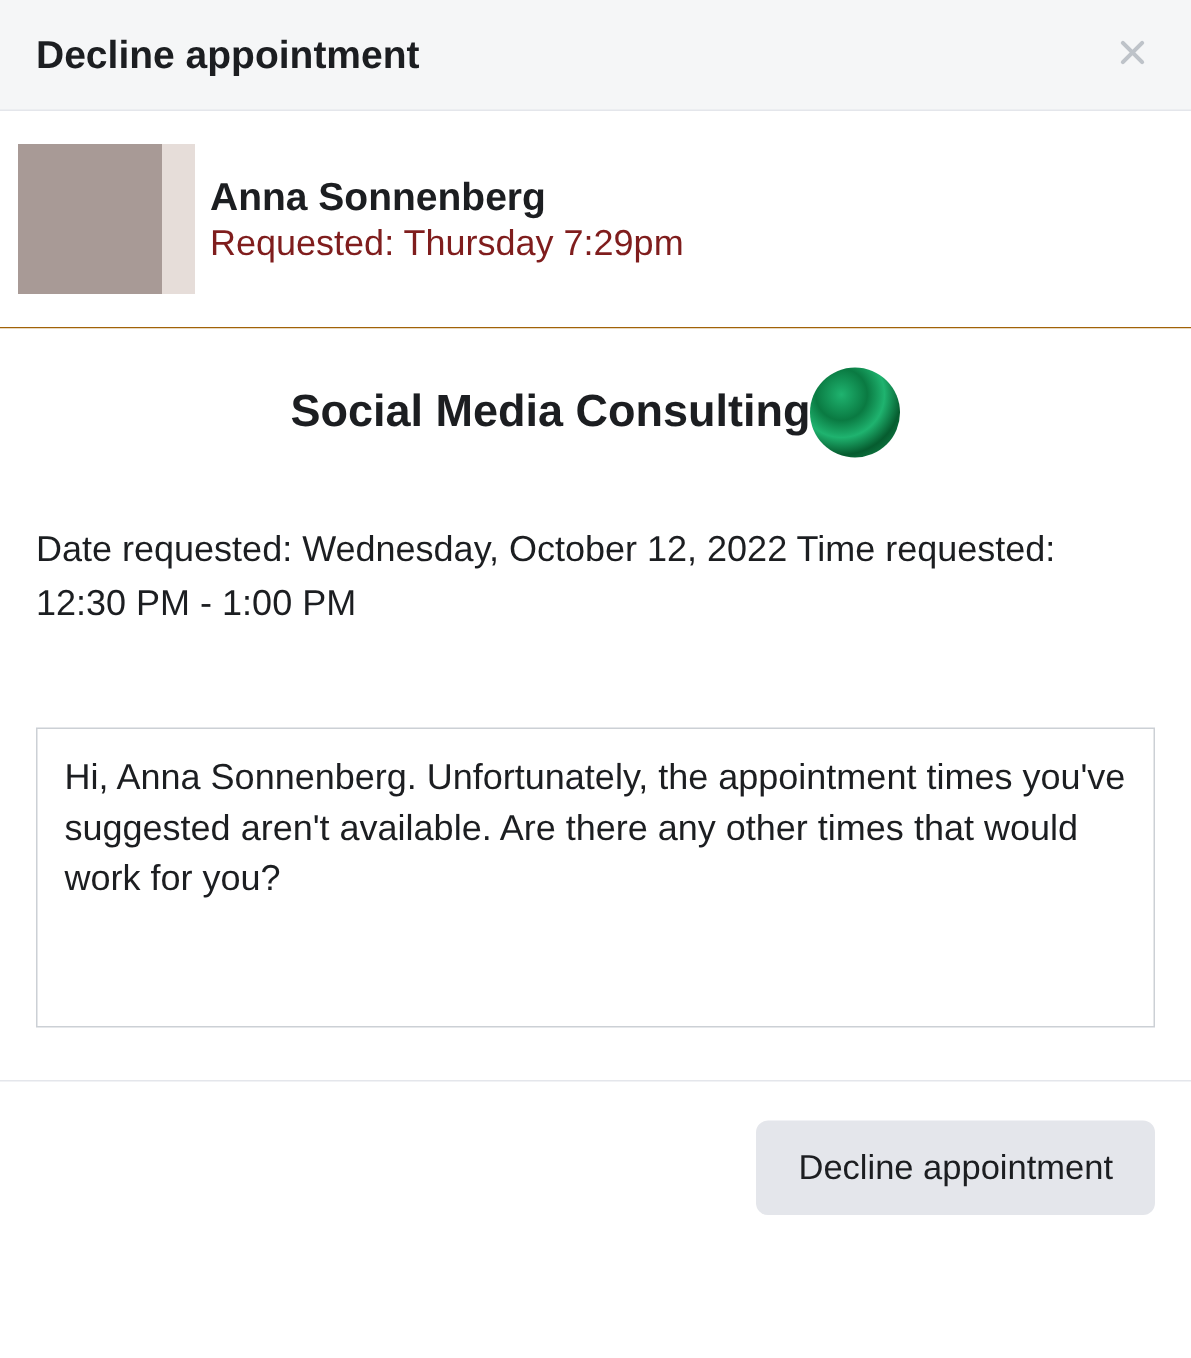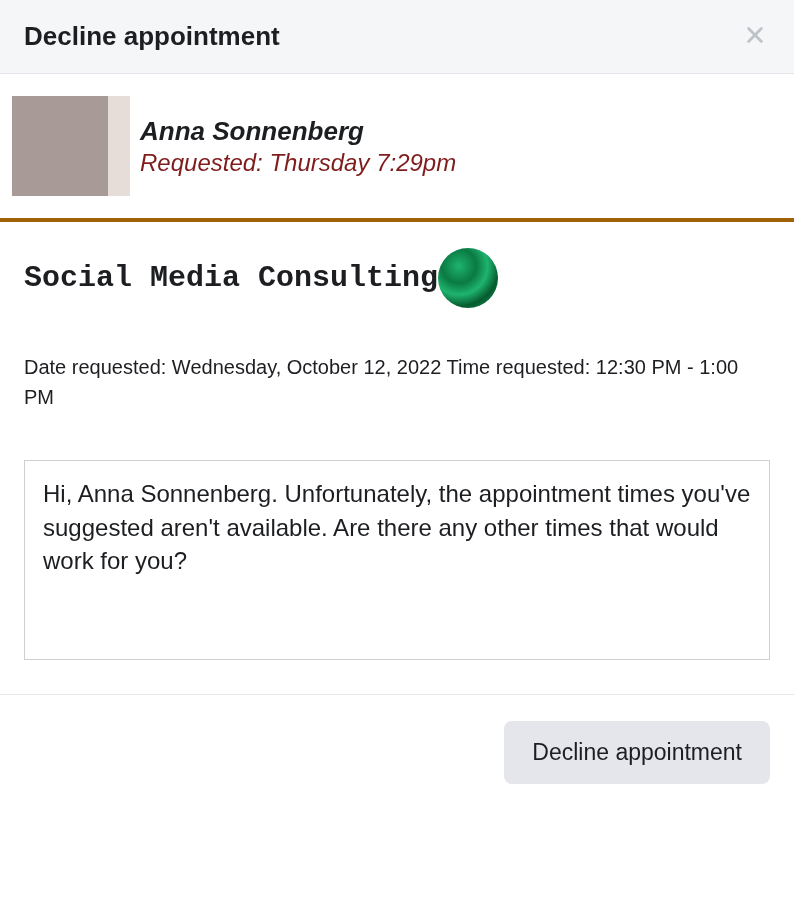--- a/index.html
+++ b/index.html
@@ -34,23 +34,22 @@
       color: #bec3c9;
     }
     .close-btn svg {
       width: 22px;
       height: 22px;
     }
     .requester-section {
       display: flex;
       align-items: center;
       padding: 22px 12px;
-      border-bottom: 4px solid #a16207;
+      border-bottom: 1px solid #a16207;
       background: #fff;
-      font-style: italic;
     }
     .avatar-placeholder {
       width: 118px;
       height: 100px;
       background: #a89a96;
       position: relative;
       margin-right: 10px;
       flex-shrink: 0;
     }
     .avatar-placeholder::after {
@@ -75,47 +74,46 @@
     .requested-time {
       font-size: 24px;
       color: #7f1d1d;
     }
     .service-section {
       padding: 26px 24px 30px;
       background: #fff;
     }
     .service-header {
       display: flex;
-      justify-content: flex-start;
+      justify-content: center;
       align-items: center;
       margin-bottom: 44px;
-      font-family: Liberation Mono, monospace;
     }
     .service-title {
       font-size: 30px;
       font-weight: 700;
       color: #1c1e21;
     }
     .service-icon {
       width: 60px;
       height: 60px;
       border-radius: 50%;
       background: radial-gradient(circle at 35% 30%, #1fb36f 0%, #0a7a42 30%, #1fb36f 50%, #065c2f 70%, #1a9a5b 100%);
       flex-shrink: 0;
     }
     .section-label {
       font-size: 22px;
       color: #8a8d91;
       margin-bottom: 10px;
     }
     .availability-text {
-      font-size: 20px;
+      font-size: 24px;
       color: #1c1e21;
       line-height: 1.5;
-      margin-bottom: 48px;
+      margin-bottom: 64px;
     }
     .message-box {
       width: 100%;
       min-height: 200px;
       padding: 16px 18px;
       border: 1px solid #ccd0d5;
       font-size: 24px;
       font-family: inherit;
       color: #1c1e21;
       line-height: 1.4;

